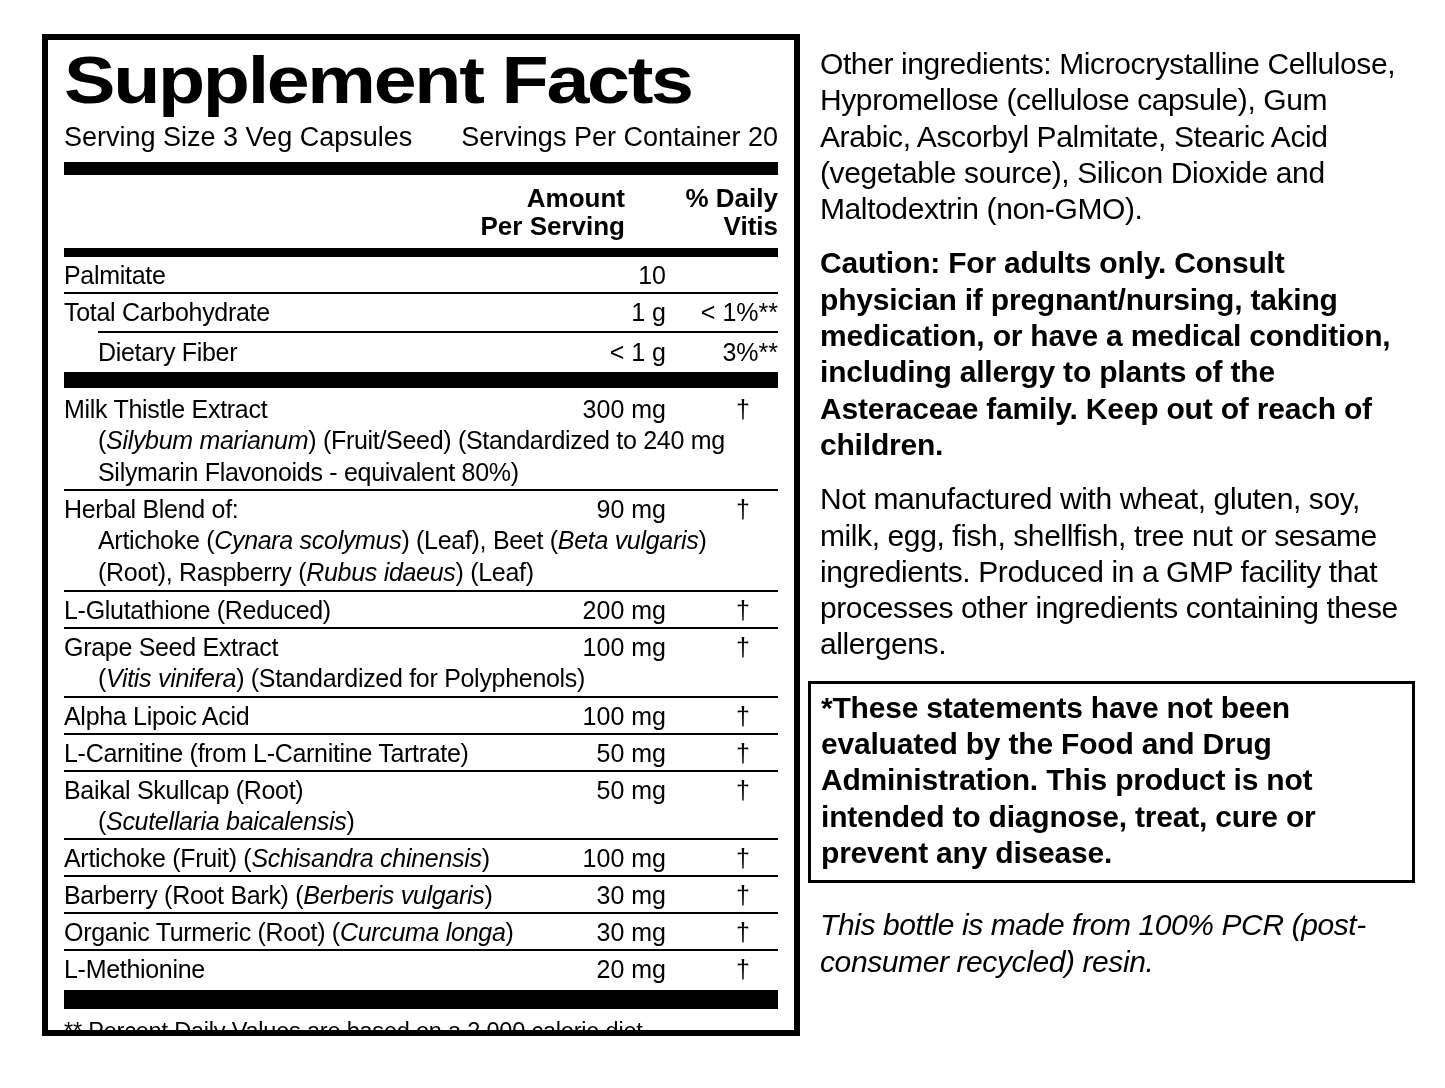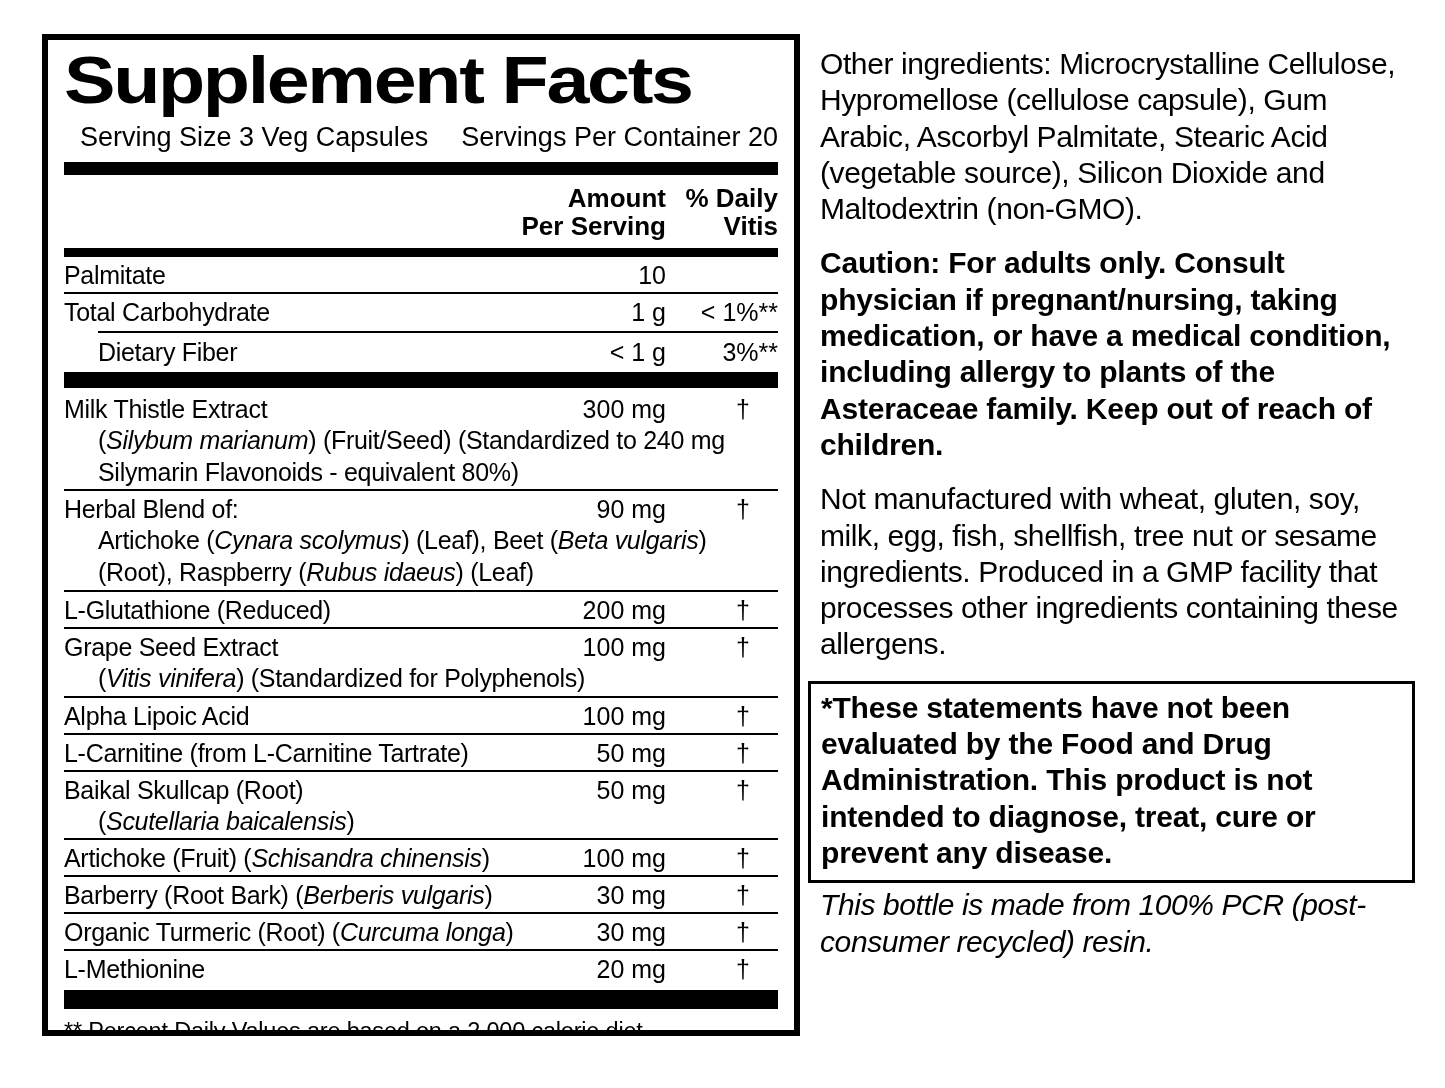--- a/index.html
+++ b/index.html
@@ -25,32 +25,33 @@
   .sf-title {
     margin: 0;
     font-size: 66px; font-weight: 700;
     letter-spacing: -2px; line-height: 1.04;
     white-space: nowrap;
     transform: scaleX(1.17); transform-origin: 0 50%;
   }
   .sf-serving {
     display: flex; justify-content: space-between;
     font-size: 27px; line-height: 1.15;
-    margin: 7px 0 9px 16px; white-space: nowrap;
+    margin: 7px 0 9px 0; white-space: nowrap;
   }
   .bar { background: #000; width: 100%; }
   .bar-serving { height: 13px; }
   .bar-head { height: 9px; }
   .bar-mid { height: 16px; margin: 3px 0; }
   .bar-bottom { height: 19px; margin-top: 4px; }
 
   .sf-colhead {
     display: flex; align-items: flex-end;
     font-weight: 700; font-size: 26px; line-height: 1.1;
     padding: 9px 0 7px 0;
+    gap: 41px;
   }
   .colhead-spacer { flex: 1; }
   .colhead-amount { text-align: right; }
   .colhead-dv { width: 112px; text-align: right; }
 
   .row { padding: 2px 0 1px 0; }
   #nutrient-rows .row + .row,
   #ingredient-rows .row + .row { border-top: 2px solid #000; }
   .row.indent-sep { border-top: none !important; }
   .row.indent-sep::before {
@@ -67,21 +68,21 @@
 
   .sf-footnotes { font-size: 23.5px; line-height: 1.3; padding-top: 7px; letter-spacing: -0.2px; }
 
   
   .right-col { position: absolute; left: 820px; top: 46px; width: 595px; }
   .rp { margin: 0 0 18px 0; font-size: 30px; line-height: 1.21; letter-spacing: -0.4px; }
   .rp.bold { font-weight: 700; letter-spacing: -0.2px; }
   .rp.boxed {
     border: 3px solid #000;
     padding: 6px 25px 9px 10px;
-    margin-left: -12px; margin-bottom: 4px;
+    margin-left: -12px; margin-bottom: 24px;
   }
   .rp.italic { font-style: italic; }
   i { font-style: italic; }
 </style>
 </head>
 <body>
 
 <div class="page">
 
   <section class="sf-panel">

